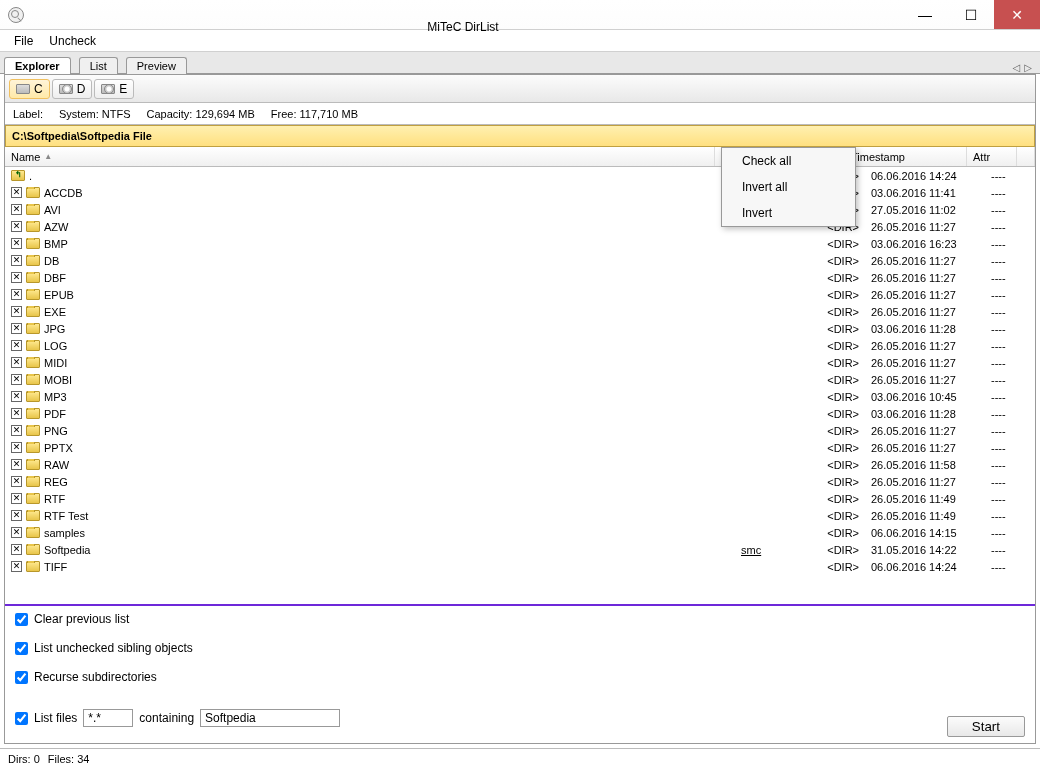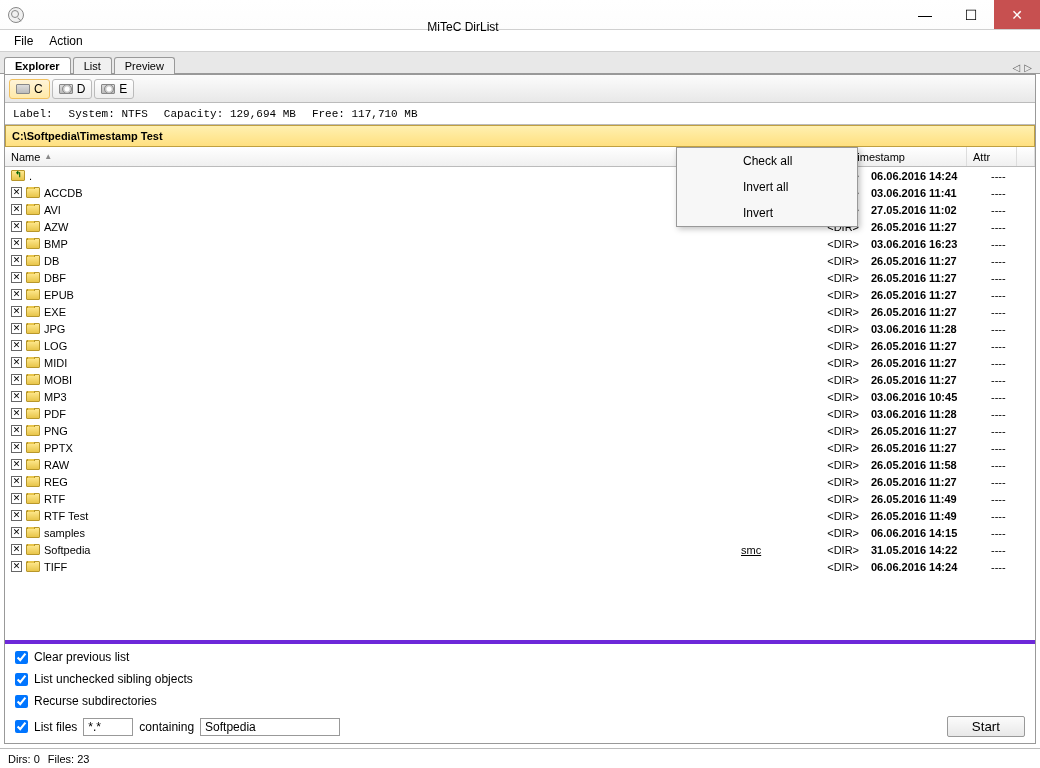--- a/index.html
+++ b/index.html
@@ -14,76 +14,76 @@
 .titlebar .controls { display: flex; height: 100%; }
 .titlebar .controls .btn { width: 46px; display: flex; align-items: center; justify-content: center; font-size: 14px; }
 .titlebar .controls .btn.close { background: #c75050; color: #fff; }
 
 
 .menubar { height: 22px; display: flex; align-items: center; padding: 0 6px; border-bottom: 1px solid #d0d0d0; }
 .menubar .menu-item { padding: 2px 8px; cursor: default; }
 
 
 .tabstrip { height: 22px; background: #e8e8e8; display: flex; align-items: flex-end; padding: 0 4px; border-bottom: 1px solid #999; position: relative; }
-.tabstrip .tab { padding: 2px 10px; border: 1px solid #999; border-bottom: none; margin-right: 2px; border-radius: 3px 3px 0 0; background: #f0f0f0; font-size: 11px; position: relative; top: 1px; }
+.tabstrip .tab { padding: 2px 10px; border: 1px solid #999; border-bottom: none; margin-right: 8px; border-radius: 3px 3px 0 0; background: #f0f0f0; font-size: 11px; position: relative; top: 1px; }
 .tabstrip .tab.active { background: #fff; font-weight: bold; z-index: 1; }
 .tabstrip .arrows { margin-left: auto; display: flex; gap: 4px; font-size: 10px; color: #666; padding-right: 4px; }
 
 
 .content { flex: 1; display: flex; flex-direction: column; border: 1px solid #999; margin: 0 4px 4px 4px; background: #fff; overflow: hidden; }
 
 
 .drivebar { height: 28px; background: linear-gradient(#fcfcfc,#e8e8e8); border-bottom: 1px solid #bbb; display: flex; align-items: center; padding: 0 4px; gap: 2px; }
 .drivebar .drive-btn { display: flex; align-items: center; gap: 4px; padding: 2px 6px; border: 1px solid #bbb; border-radius: 3px; background: linear-gradient(#fff,#eee); }
 .drivebar .drive-btn.active { border-color: #f0c060; background: linear-gradient(#fff4d8,#ffe9a8); }
 .drive-icon { width: 14px; height: 10px; border: 1px solid #888; border-radius: 1px; background: linear-gradient(#ddd,#bbb); position: relative; }
 .drive-icon.cd::after { content: ""; position: absolute; width: 8px; height: 8px; border-radius: 50%; border: 1px solid #888; top: -1px; left: 2px; background: radial-gradient(circle,#fff 2px,#ccc 3px); }
 
 
-.infobar { height: 22px; display: flex; align-items: center; padding: 3px 8px; gap: 16px; font-size: 11px; border-bottom: 1px solid #bbb; font-family: Liberation Mono, monospace; }
+.infobar { height: 22px; display: flex; align-items: center; padding: 3px 8px; gap: 16px; font-size: 11px; border-bottom: 1px solid #bbb; }
 
 
 .pathbar { height: 22px; background: linear-gradient(#fff0b0,#ffe080); border: 1px solid #c0a040; display: flex; align-items: center; padding: 0 6px; font-weight: bold; font-size: 11px; }
 
 
 .listwrap { flex: 1; display: flex; flex-direction: column; overflow: hidden; position: relative; }
 .list-header { height: 20px; display: flex; border-bottom: 1px solid #bbb; background: linear-gradient(#fff,#f0f0f0); }
 .list-header .col { padding: 2px 6px; border-right: 1px solid #ddd; font-size: 11px; display: flex; align-items: center; }
 .col-name { flex: 1; }
 .col-ext { width: 60px; }
 .col-size { width: 70px; text-align: right; justify-content: flex-end; }
 .col-ts { width: 122px; }
 .col-attr { width: 50px; }
 .col-scroll { width: 18px; border-right: none; }
 .list-body { flex: 1; overflow-y: scroll; }
 .row { display: flex; height: 17px; align-items: center; font-size: 11px; }
 .row .cell { padding: 0 6px; overflow: hidden; white-space: nowrap; }
 .row .c-name { flex: 1; display: flex; align-items: center; gap: 4px; }
 .row .c-ext { width: 60px; text-decoration: underline; }
 .row .c-size { width: 70px; text-align: right; }
-.row .c-ts { width: 120px; font-weight: bold; }
+.row .c-ts { width: 120px; }
 .row .c-attr { width: 50px; }
 .checkbox { width: 11px; height: 11px; border: 1px solid #666; display: inline-flex; align-items: center; justify-content: center; font-size: 9px; line-height: 1; background: #fff; }
 .folder-icon { width: 14px; height: 11px; background: linear-gradient(#ffe990,#e8c54a); border: 1px solid #b8972a; border-radius: 1px; position: relative; }
 .folder-icon::before { content: ""; position: absolute; top: -3px; left: 0; width: 6px; height: 3px; background: #e8c54a; border: 1px solid #b8972a; border-bottom: none; border-radius: 1px 1px 0 0; }
 .parent-icon { width: 14px; height: 11px; background: linear-gradient(#ffe990,#e8c54a); border: 1px solid #b8972a; border-radius: 1px; position: relative; }
 .parent-icon::after { content: "↰"; position: absolute; font-size: 8px; top: -1px; left: 3px; color: #006000; font-weight: bold; }
 .sort-arrow { font-size: 8px; color: #888; margin-left: 4px; }
 
 
-.context-menu { position: absolute; left: 671px; top: 0px; width: 182px; background: #f7f7f7; border: 1px solid #999; box-shadow: 2px 2px 6px rgba(0,0,0,0.25); z-index: 10; padding-left: 46px; }
+.context-menu { position: absolute; left: 716px; top: 0px; width: 135px; background: #f7f7f7; border: 1px solid #999; box-shadow: 2px 2px 6px rgba(0,0,0,0.25); z-index: 10; }
 .context-menu .cm-item { padding: 6px 20px; font-size: 12px; }
 
 
-.options { padding: 6px 10px; border-top: 4px solid #6d28d9; display: flex; flex-direction: column; gap: 8px; font-size: 12px; }
+.options { padding: 6px 10px; border-top: 2px solid #6d28d9; display: flex; flex-direction: column; gap: 15px; font-size: 12px; }
 .opt-row { display: flex; align-items: center; gap: 6px; }
 .opt-row input[type=checkbox] { width: 13px; height: 13px; }
 .opt-row input[type=text] { border: 1px solid #999; padding: 1px 4px; font-size: 12px; height: 18px; }
 .start-row { display: flex; }
-.start-btn { margin-left: auto; padding: 2px 24px; border: 1px solid #999; border-radius: 2px; background: linear-gradient(#fcfcfc,#e8e8e8); }
+.start-btn { margin-left: auto; padding: 2px 24px; border: 1px solid #999; border-radius: 2px; background: linear-gradient(#fcfcfc,#e8e8e8); margin-top: 17px; }
 
 
 .statusbar { height: 20px; border-top: 1px solid #bbb; display: flex; align-items: center; padding: 0 8px; font-size: 11px; gap: 8px; }
 
 
 .list-body::-webkit-scrollbar { width: 17px; }
 .list-body::-webkit-scrollbar-track { background: #f0f0f0; }
 .list-body::-webkit-scrollbar-thumb { background: #c8c8c8; border: 1px solid #aaa; }
 .list-body::-webkit-scrollbar-button { background: #e8e8e8; height: 17px; border: 1px solid #aaa; }
 </style>
@@ -95,21 +95,21 @@
   <span class="title">MiTeC DirList</span>
   <div class="controls">
     <div class="btn">—</div>
     <div class="btn">☐</div>
     <div class="btn close">✕</div>
   </div>
 </div>
 
 <div class="menubar">
   <span class="menu-item">File</span>
-  <span class="menu-item">Action</span>
+  <span class="menu-item">Uncheck</span>
 </div>
 
 <div class="tabstrip">
   <div class="tab active">Explorer</div>
   <div class="tab">List</div>
   <div class="tab">Preview</div>
   <div class="arrows">
     <span>◁</span>
     <span>▷</span>
   </div>
@@ -132,21 +132,21 @@
     </div>
   </div>
 
   <div class="infobar">
     <span>Label:</span>
     <span><span>System:</span> <span>NTFS</span></span>
     <span><span>Capacity:</span> <span>129,694 MB</span></span>
     <span><span>Free:</span> <span>117,710 MB</span></span>
   </div>
 
-  <div class="pathbar">C:\Softpedia\Timestamp Test</div>
+  <div class="pathbar">C:\Softpedia\Softpedia File</div>
 
   <div class="listwrap">
     <div class="list-header">
       <div class="col col-name">
           <span>Name</span>
           <span class="sort-arrow">▲</span>
         </div>
       <div class="col col-ext">Ext</div>
       <div class="col col-size">Size</div>
       <div class="col col-ts">Timestamp</div>
@@ -447,14 +447,14 @@
       <input type="text" style="width: 50px;" value="*.*">
       <span>containing</span>
       <input type="text" style="width: 140px;" value="Softpedia">
       <button class="start-btn">Start</button>
     </div>
   </div>
 </div>
 
 <div class="statusbar">
   <span><span>Dirs:</span> <span>0</span></span>
-  <span><span>Files:</span> <span>23</span></span>
+  <span><span>Files:</span> <span>34</span></span>
 </div>
 
 </body></html>

